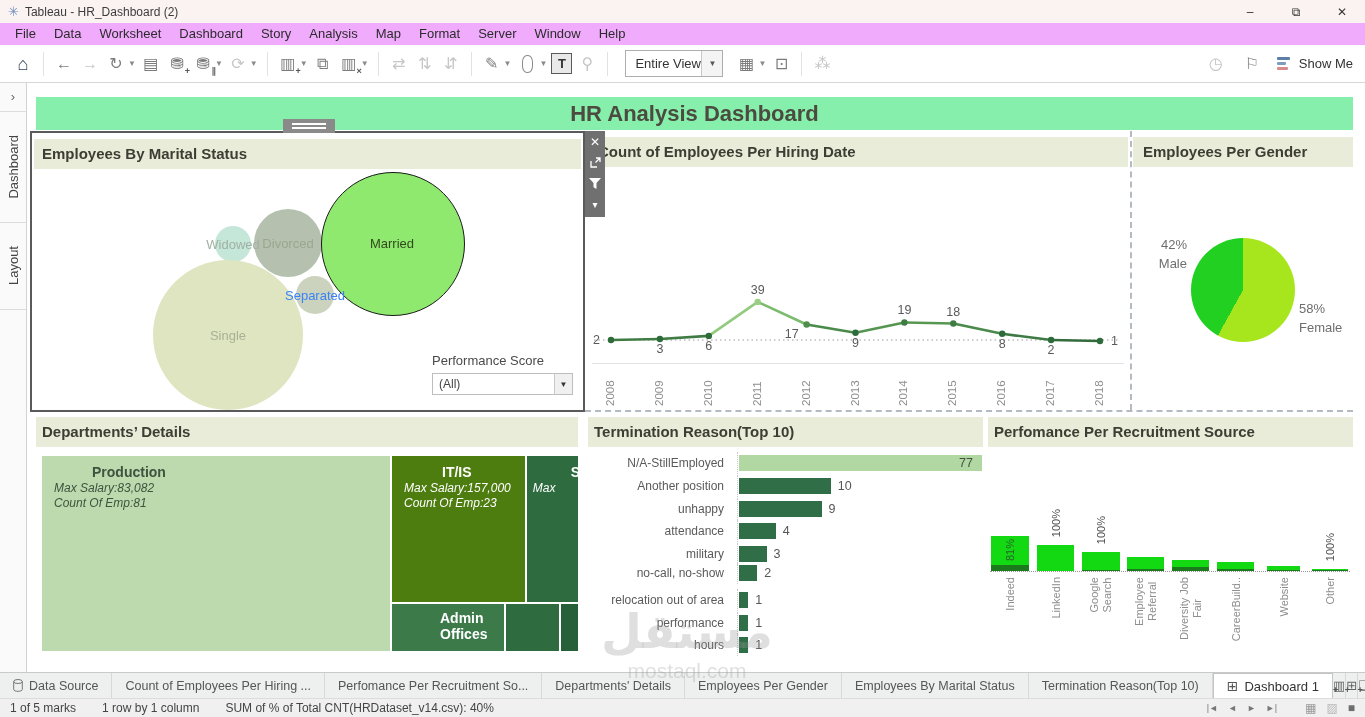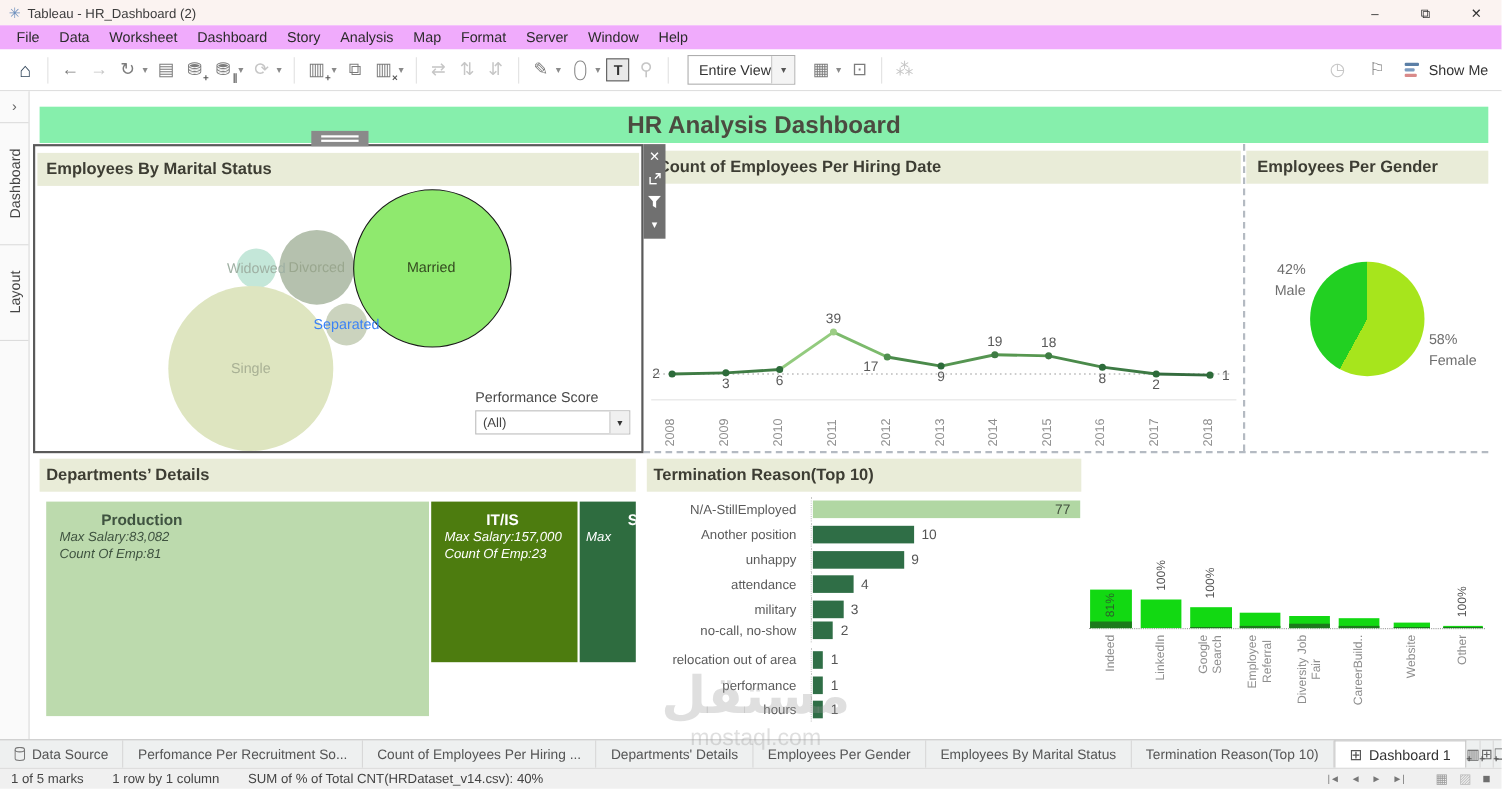--- a/index.html
+++ b/index.html
@@ -409,20 +409,27 @@
               <div class="tm-cell" style="width: 146px; height: 146px; background: #4d7c0f; color: rgb(255, 255, 255);">
                 <div class="tm-title">IT/IS</div>
                 <div class="tm-line">Max Salary:157,000</div>
                 <div class="tm-line">Count Of Emp:23</div>
               </div>
               <div class="tm-cell" style="width: 56px; height: 146px; padding: 8px 6px; background: rgb(46, 108, 63); color: rgb(255, 255, 255);">
                 <div class="tm-title">Sales</div>
                 <div class="tm-line">Max</div>
               </div>
             </div>
+            <div style="height: 47px; display: flex; gap: 2px;">
+              <div class="tm-cell" style="width: 112px; height: 47px; padding: 6px 10px; background: rgb(60, 122, 74); color: rgb(255, 255, 255);">
+                <div class="tm-title">Admin Offices</div>
+              </div>
+              <div class="tm-cell" style="width: 53px; height: 47px; padding: 0px; background: rgb(46, 108, 63); color: rgb(255, 255, 255);"></div>
+              <div class="tm-cell" style="width: 17px; height: 47px; padding: 0px; background: rgb(39, 95, 57); color: rgb(255, 255, 255);"></div>
+            </div>
           </div>
         </div>
     </div>
 
     <div id="sec-term">
       <div class="hdr">Termination Reason(Top 10)</div>
       <div id="term-rows">
           <div class="term-row" style="top: 0px;">
             <div class="term-lab">N/A-StillEmployed</div>
             <div class="term-track">
@@ -483,20 +490,21 @@
             <div class="term-lab">hours</div>
             <div class="term-track">
               <div class="term-bar" style="width: 9.16981px; background: rgb(47, 110, 70);"></div>
               <div class="term-val" style="left: 17.1698px;">1</div>
             </div>
           </div>
         </div>
     </div>
 
     <div id="sec-recr">
+      <div class="hdr">Perfomance Per Recruitment Source</div>
       <div id="recr-plot">
         <div id="recr-base"></div>
       <div class="recr-bar" style="left: 3px; top: 84px; width: 38px; height: 35px; background: rgb(18, 217, 18);">
             <div style="position: absolute; left: 0px; bottom: 0px; width: 100%; height: 6px; background: rgb(27, 122, 27);"></div>
           </div>
           <div class="recr-cat vtext" style="left: 22px; transform: rotate(180deg) translateX(50%);">Indeed</div>
           <div class="recr-pct vtext" style="left: 22px; top: 87px; color: rgb(44, 94, 44); transform: rotate(180deg) translateX(50%);">81%</div>
           <div class="recr-bar" style="left: 49px; top: 93px; width: 37px; height: 26px; background: rgb(18, 217, 18);"></div>
           <div class="recr-cat vtext" style="left: 67.5px; transform: rotate(180deg) translateX(50%);">LinkedIn</div>
           <div class="recr-pct vtext" style="left: 67.5px; top: 57px; transform: rotate(180deg) translateX(50%);">100%</div>
@@ -532,24 +540,24 @@
 
   <div id="tabbar">
       <div class="sheet-tab">
         <svg width="10" height="13">
           <ellipse cx="5" cy="2.5" rx="4.3" ry="2" fill="none" stroke="#777"></ellipse>
           <path d="M0.7 2.5 v8 c0 1.1 1.9 1.8 4.3 1.8 s4.3-.7 4.3-1.8 v-8" fill="none" stroke="#777"></path>
         </svg>
         <span>Data Source</span>
       </div>
       <div class="sheet-tab">
+        <span>Count of Employees Per Hiring ...</span>
+      </div>
+      <div class="sheet-tab">
         <span>Perfomance Per Recruitment So...</span>
-      </div>
-      <div class="sheet-tab">
-        <span>Count of Employees Per Hiring ...</span>
       </div>
       <div class="sheet-tab">
         <span>Departments' Details</span>
       </div>
       <div class="sheet-tab">
         <span>Employees Per Gender</span>
       </div>
       <div class="sheet-tab">
         <span>Employees By Marital Status</span>
       </div>

